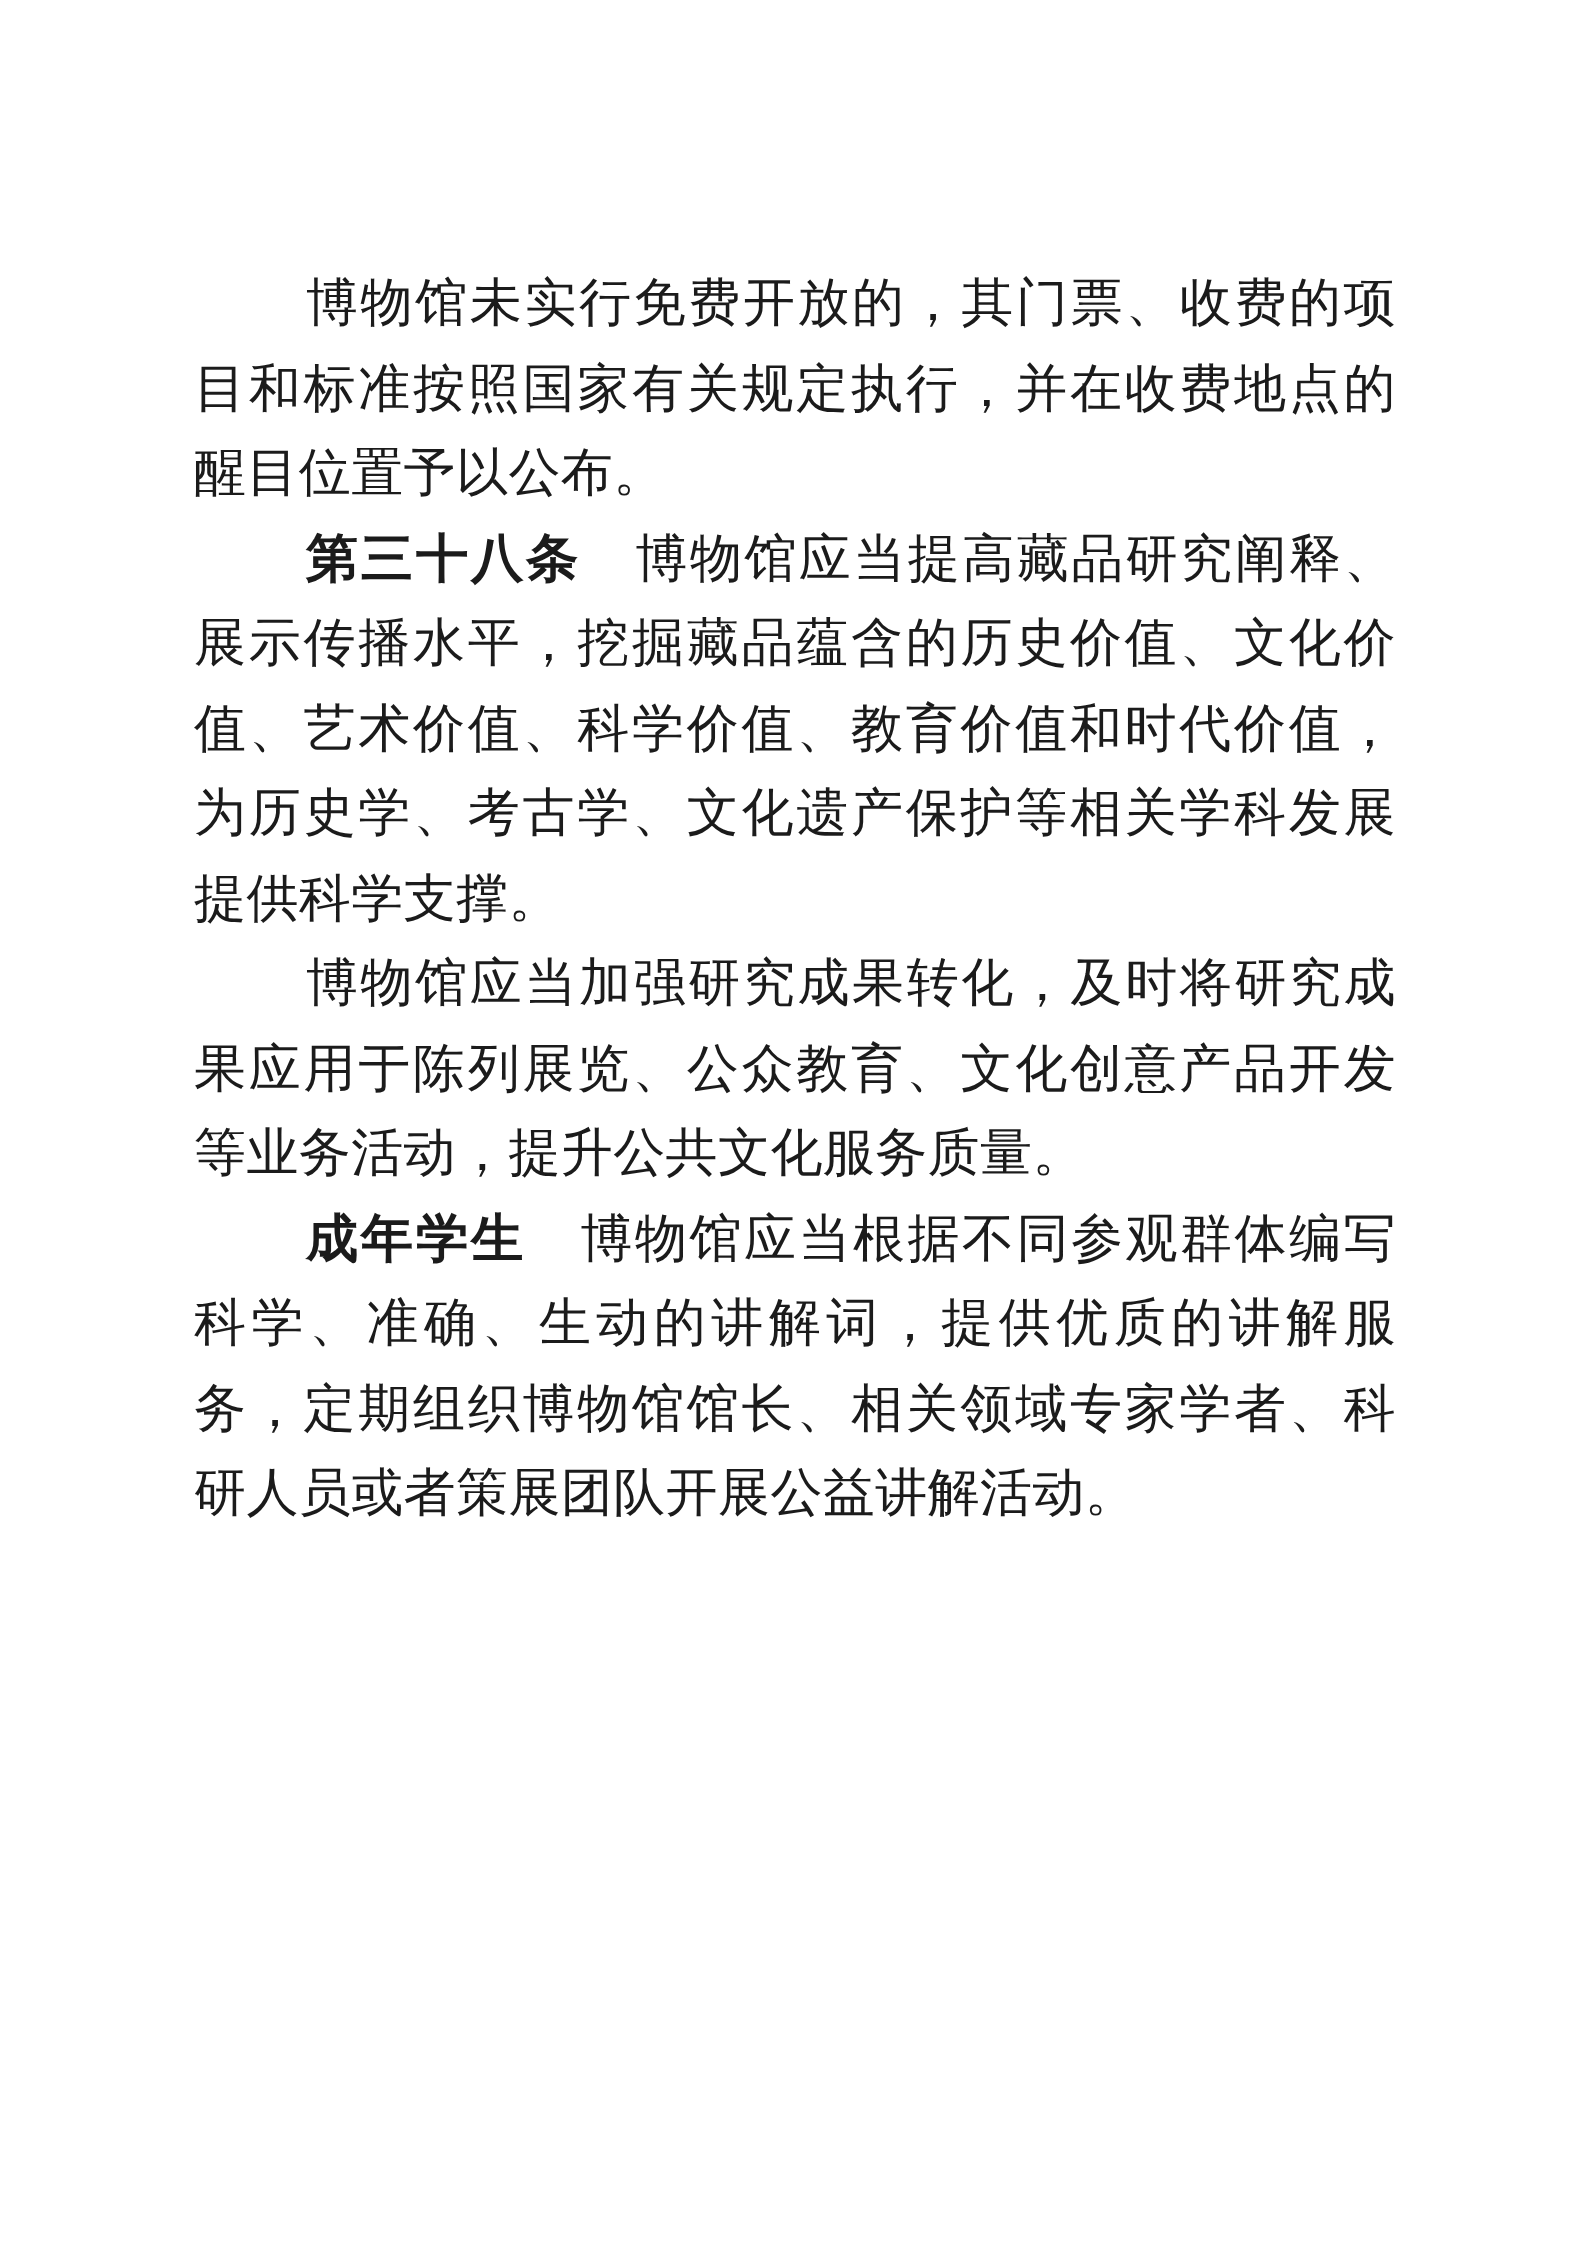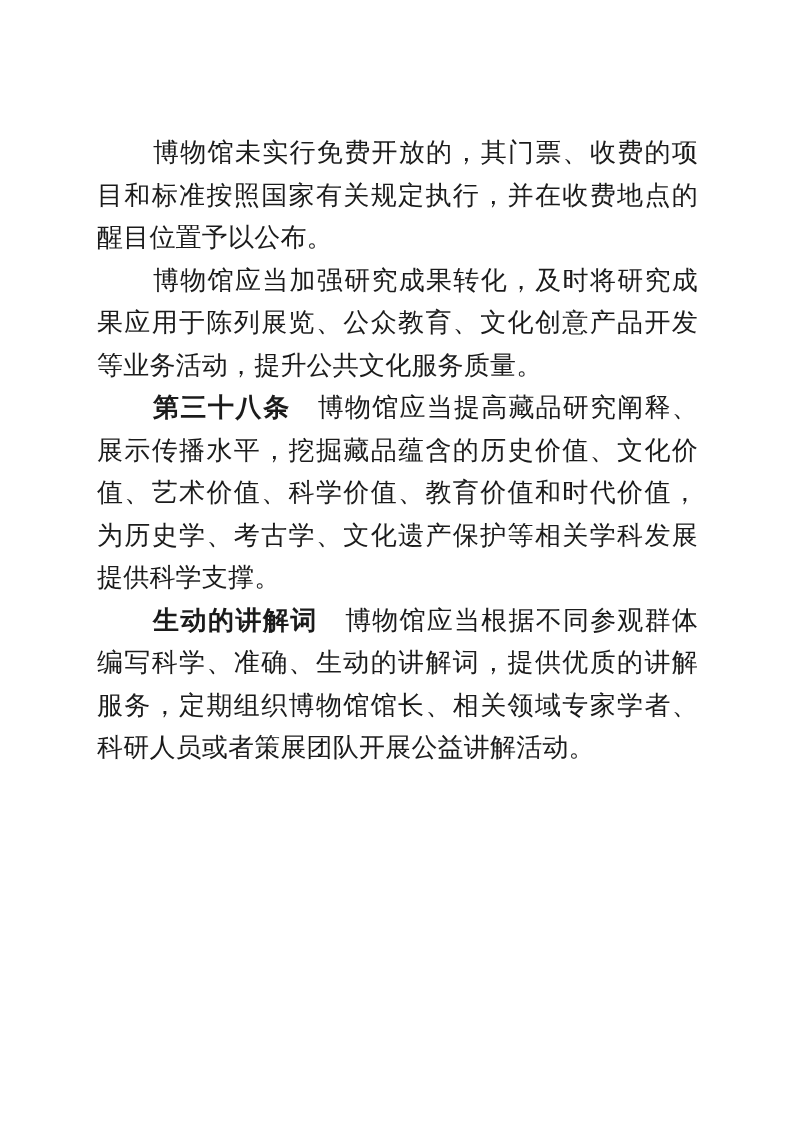--- a/index.html
+++ b/index.html
@@ -101,30 +101,30 @@
 <div class="page">
 
   <div class="doc-body">
 
     <p class="para">
       <span>博物馆未实行免费开放的，其门票、收费的项目和标准按照国家有关规定执行，并在收费地点的醒目位置予以公布。</span>
     </p>
 
 
     <p class="para">
-      <span>博物馆应当加强研究成果转化，及时将研究成果应用于陈列展览、公众教育、文化创意产品开发等业务活动，提升公共文化服务质量。</span>
+      <span class="art-num">第三十八条</span><span class="art-gap"></span><span>博物馆应当提高藏品研究阐释、展示传播水平，挖掘藏品蕴含的历史价值、文化价值、艺术价值、科学价值、教育价值和时代价值，为历史学、考古学、文化遗产保护等相关学科发展提供科学支撑。</span>
     </p>
 
     <p class="para">
-      <span class="art-num">第三十八条</span><span class="art-gap"></span><span>博物馆应当提高藏品研究阐释、展示传播水平，挖掘藏品蕴含的历史价值、文化价值、艺术价值、科学价值、教育价值和时代价值，为历史学、考古学、文化遗产保护等相关学科发展提供科学支撑。</span>
+      <span>博物馆应当加强研究成果转化，及时将研究成果应用于陈列展览、公众教育、文化创意产品开发等业务活动，提升公共文化服务质量。</span>
     </p>
 
 
     <p class="para">
-      <span class="art-num">生动的讲解词</span><span class="art-gap"></span><span>博物馆应当根据不同参观群体编写科学、准确、生动的讲解词，提供优质的讲解服务，定期组织博物馆馆长、相关领域专家学者、科研人员或者策展团队开展公益讲解活动。</span>
+      <span class="art-num">成年学生</span><span class="art-gap"></span><span>博物馆应当根据不同参观群体编写科学、准确、生动的讲解词，提供优质的讲解服务，定期组织博物馆馆长、相关领域专家学者、科研人员或者策展团队开展公益讲解活动。</span>
     </p>
 
   </div>
 
   <div class="page-number">－ 4 －</div>
 
   <div class="watermark">
     <svg class="wechat-icon" viewBox="0 0 52 44" aria-hidden="true">
       <path fill="#c9c9c9" d="M19.2 2.2C9.1 2.2 0.9 8.9 0.9 17.1c0 4.7 2.7 8.9 6.9 11.6l-1.8 5.4 6.4-3.2c1.9 0.5 3.8 0.8 5.9 0.8 0.5 0 1 0 1.5-0.1-0.5-1.4-0.7-2.8-0.7-4.3 0-8.8 8.5-15.9 19-15.9 0.7 0 1.4 0 2.1 0.1C38.5 6.2 29.8 2.2 19.2 2.2z"></path>
       <circle fill="#ffffff" cx="12.6" cy="12.6" r="2.3"></circle>

